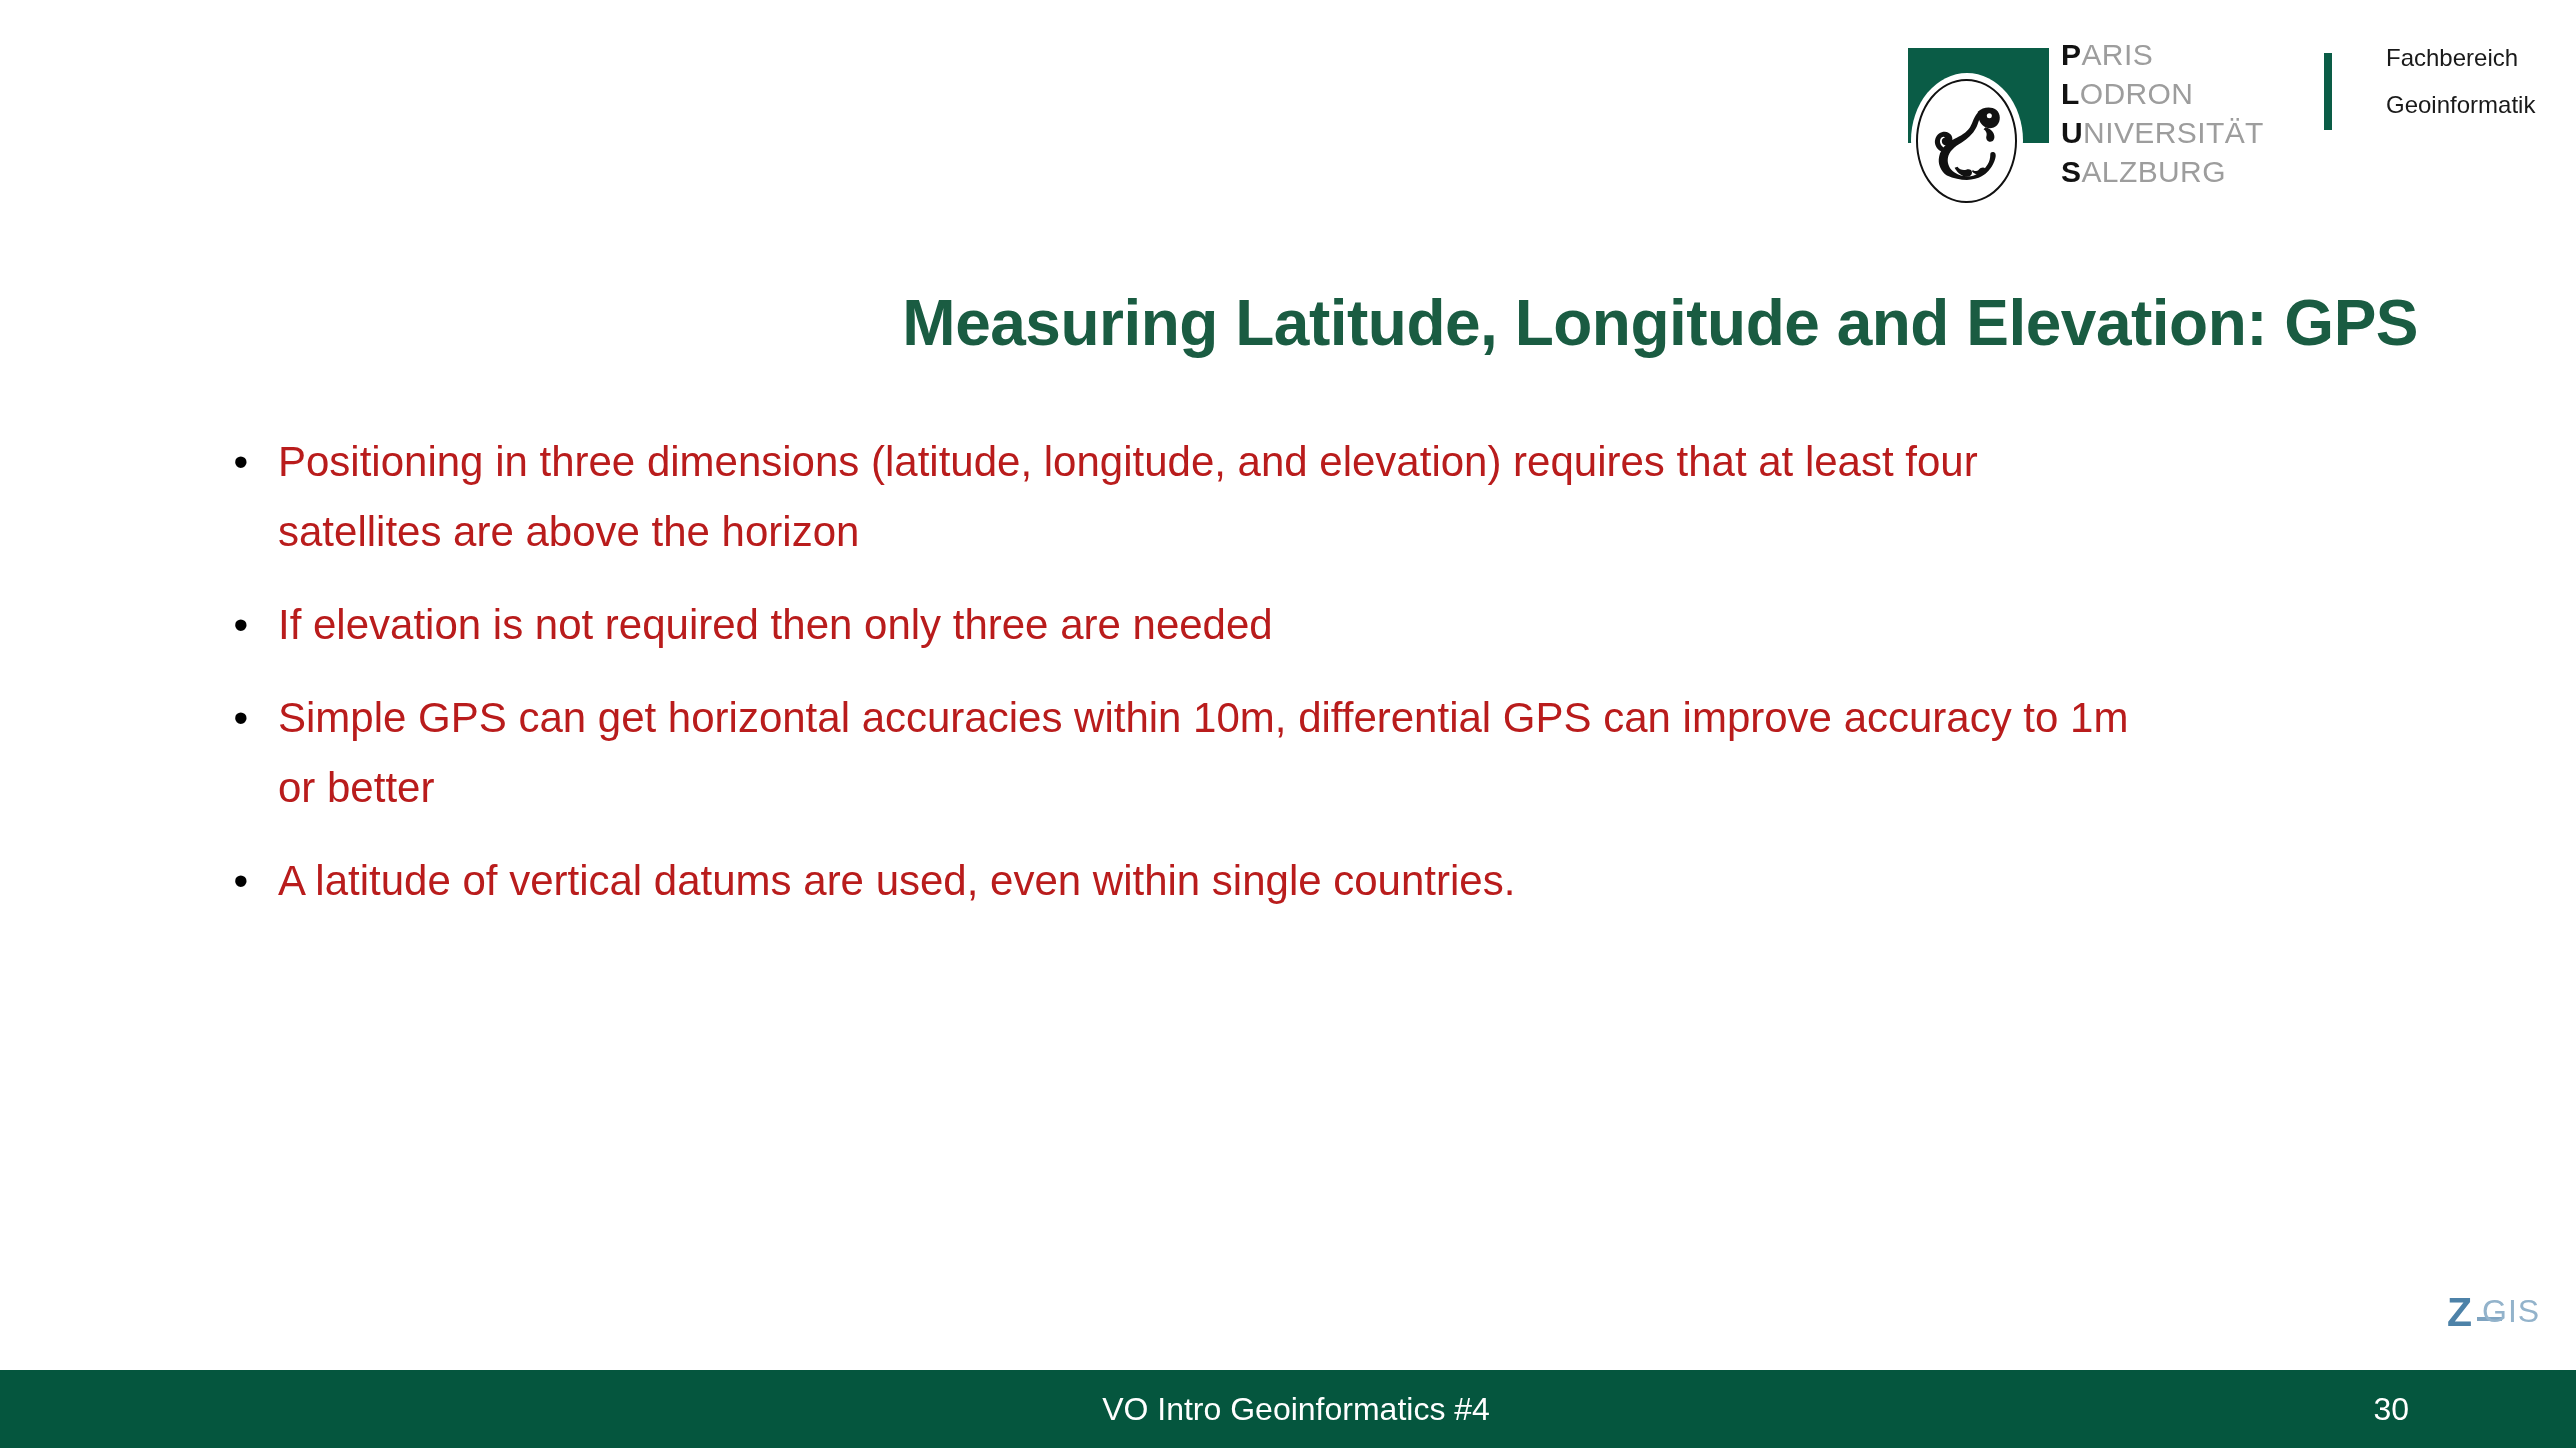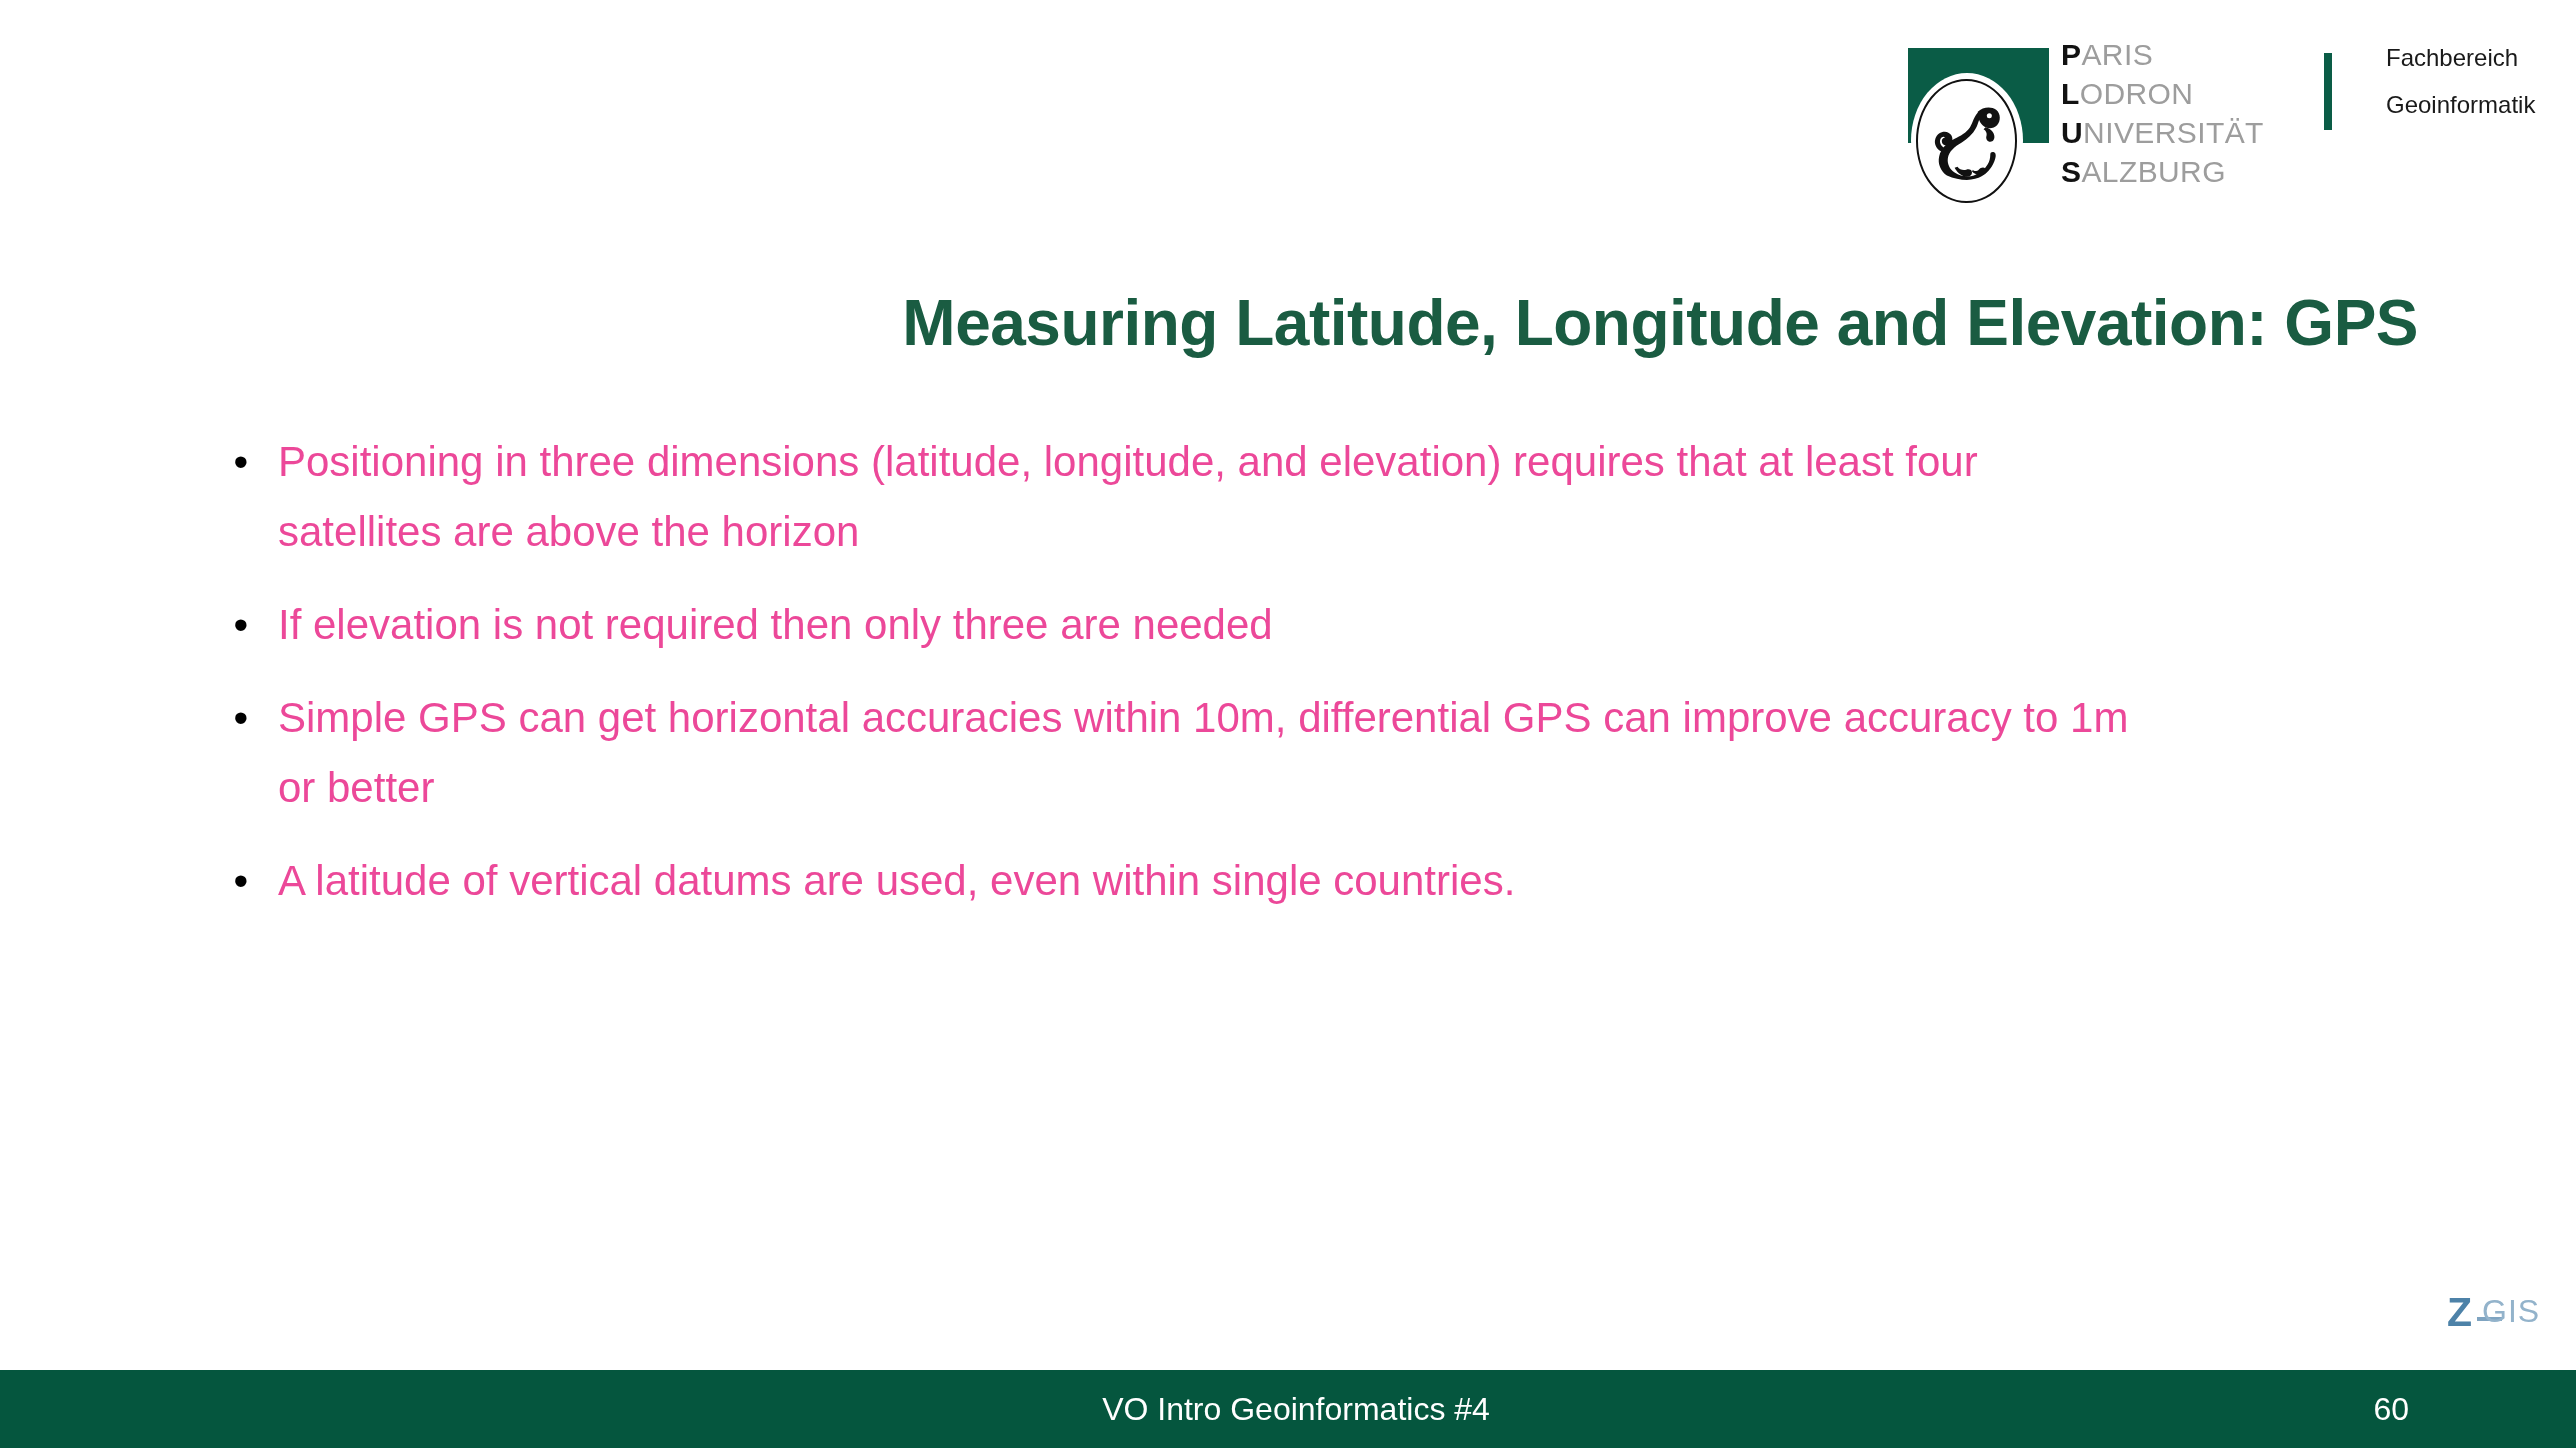--- a/index.html
+++ b/index.html
@@ -140,21 +140,21 @@
     line-height: 70px;
     color: #000000;
     text-align: left;
     padding-left: 13.5px;
     box-sizing: border-box;
   }
   .bullet-text {
     flex: 1 1 auto;
     font-size: 42px;
     line-height: 70px;
-    color: #ec4899;
+    color: #b91c1c;
     max-width: 1854px;
   }
 
   
   .zgis {
     position: absolute;
     left: 2447px;
     top: 1288px;
     width: 126px;
     height: 54px;
@@ -300,17 +300,17 @@
   </div>
 
   <div class="zgis">
     <span class="zgis-z">Z</span>
     <span class="zgis-underscore"></span>
     <span class="zgis-gis">GIS</span>
   </div>
 
   <div class="footer-bar">
     <div class="footer-center">VO Intro Geoinformatics #4</div>
-    <div class="footer-page">60</div>
+    <div class="footer-page">30</div>
   </div>
 
 </div>
 
 
 </body></html>

